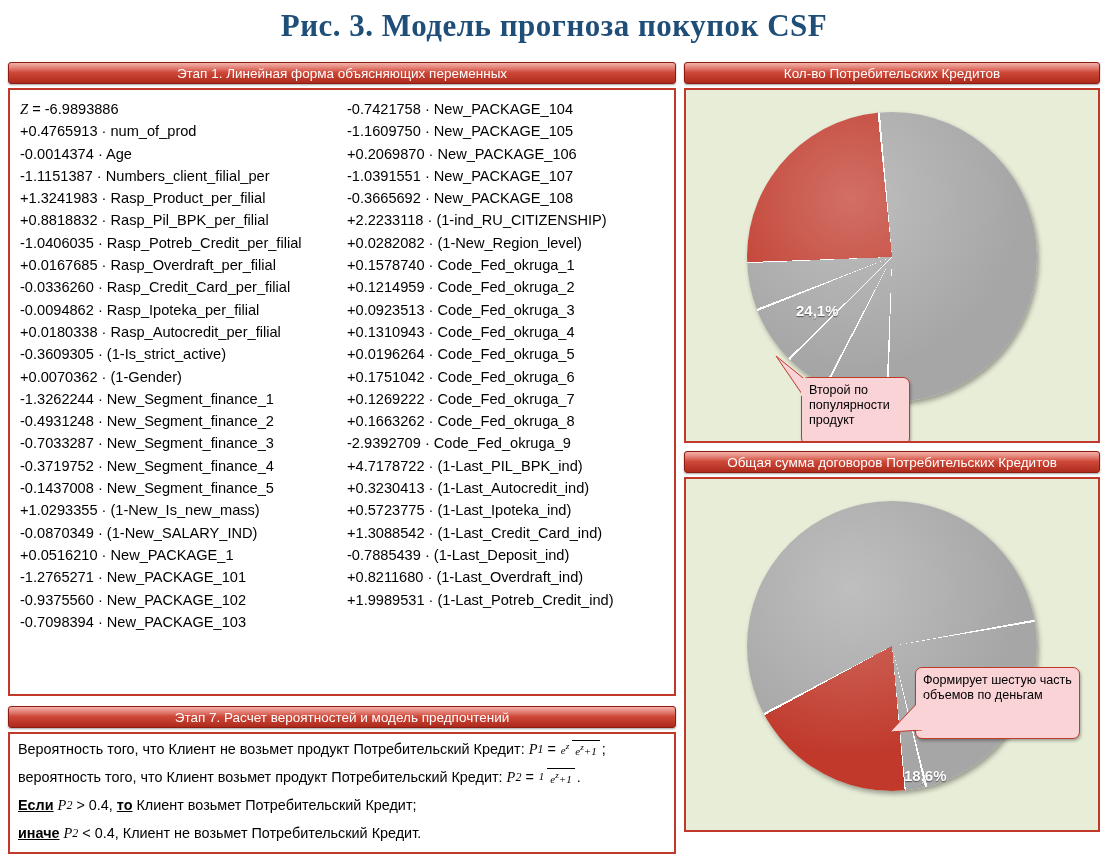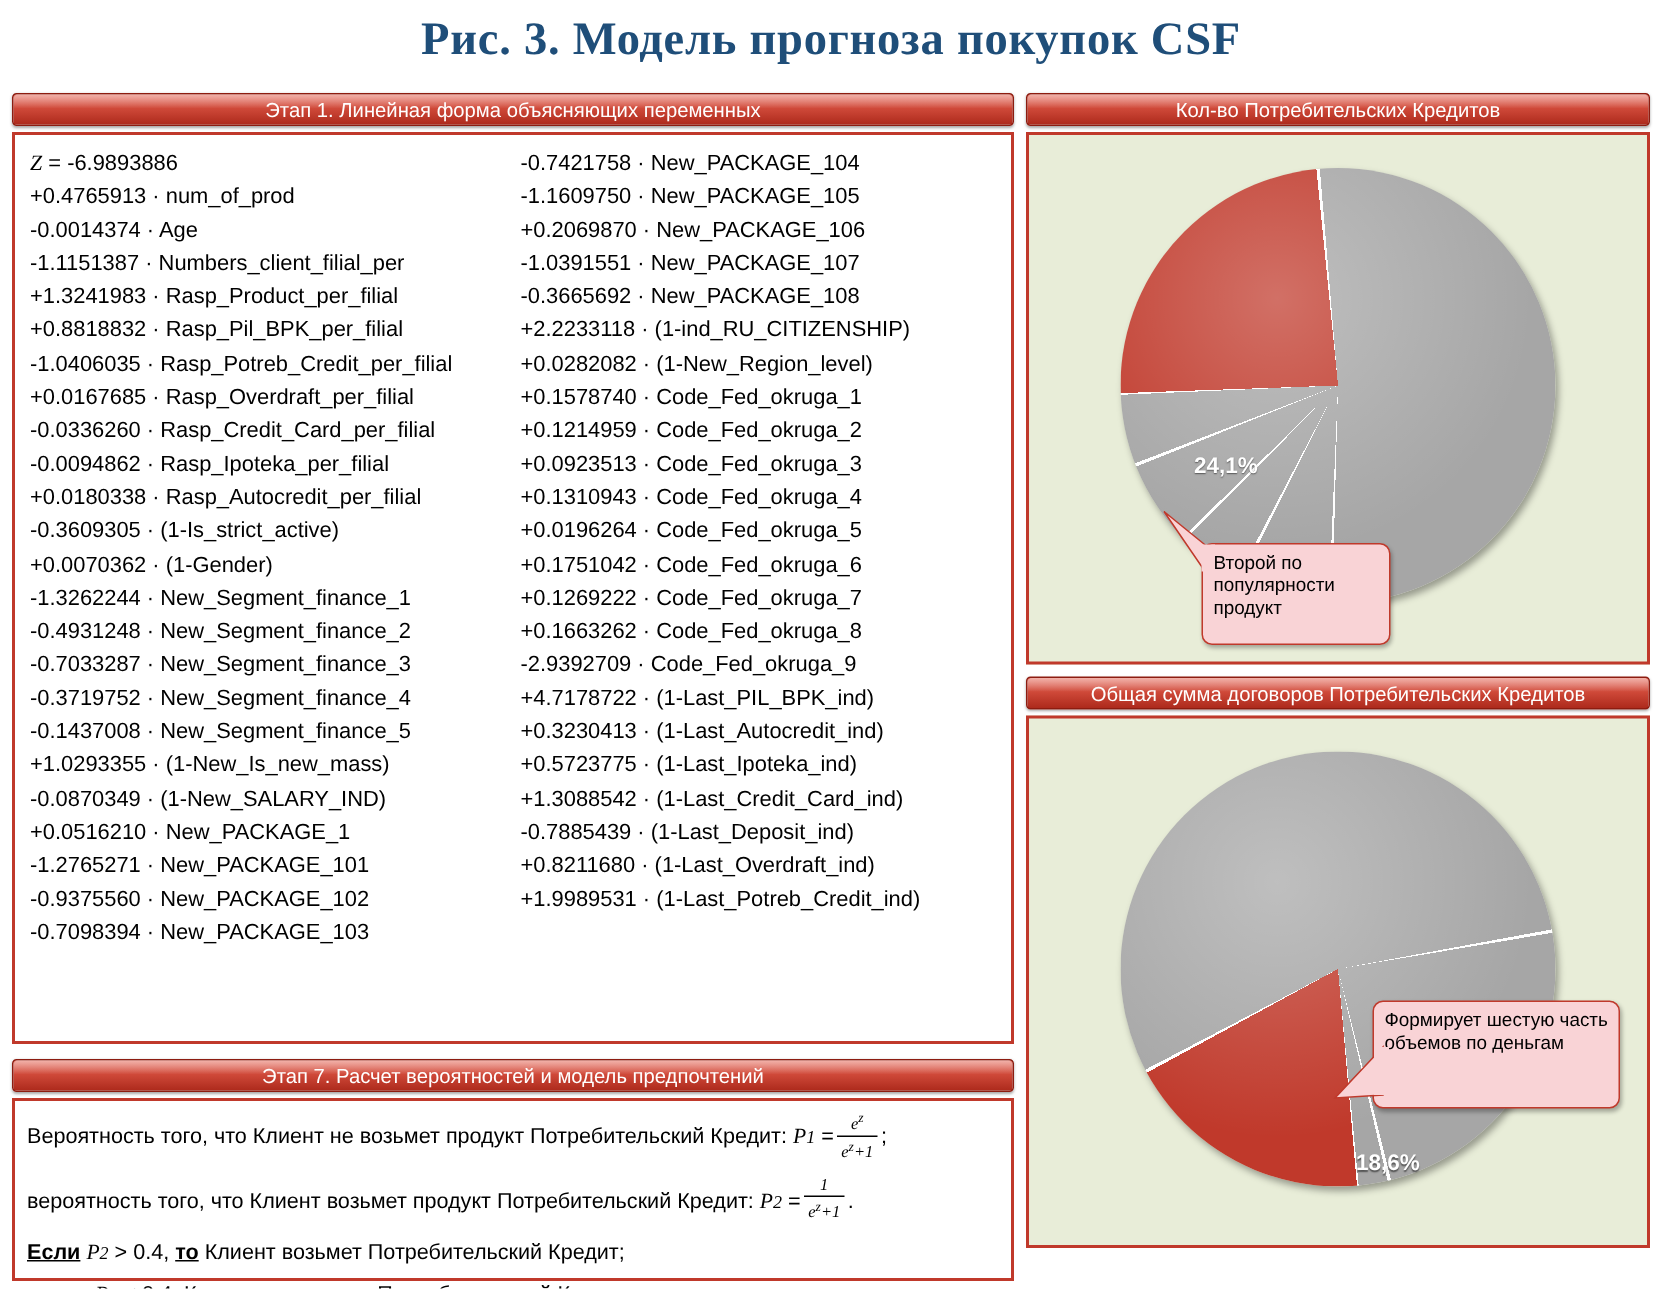--- a/index.html
+++ b/index.html
@@ -89,21 +89,21 @@
     padding: 7px 8px;
     font-size: 14.4px;
     line-height: 17px;
     color: #000;
   }
   #prob-box .line { margin-bottom: 11px; display: flex; align-items: center; flex-wrap: nowrap; }
   #prob-box .line:last-child { margin-bottom: 0; }
   .serif-i { font-family: "Liberation Serif", serif; font-style: italic; }
   .frac {
     display: inline-flex;
-    flex-direction: column;
+    flex-direction: row;
     align-items: center;
     vertical-align: middle;
     font-family: "Liberation Serif", serif;
     font-style: italic;
     font-size: 11px;
     line-height: 11px;
     margin: 0 2px;
     position: relative;
     top: -1px;
   }
@@ -265,21 +265,21 @@
   </div>
 
   <div class="chart-box" id="chart-box-1">
     <div class="pie-wrap" style="top:22px;">
       <div class="pie" id="pie1" style="width: 290px; height: 290px; background: radial-gradient(circle at 36% 30%, rgba(255, 255, 255, 0.28), rgba(255, 255, 255, 0) 62%), conic-gradient(from 268deg, rgb(192, 57, 43) 0deg, rgb(192, 57, 43) 86.76deg, rgb(166, 166, 166) 86.76deg, rgb(166, 166, 166) 273.96deg, rgb(166, 166, 166) 273.96deg, rgb(166, 166, 166) 299.16deg, rgb(166, 166, 166) 299.16deg, rgb(166, 166, 166) 317.16deg, rgb(166, 166, 166) 317.16deg, rgb(166, 166, 166) 340.56deg, rgb(166, 166, 166) 340.56deg, rgb(166, 166, 166) 360deg);">
           <div style="position: absolute; inset: 0px; border-radius: 50%; background: conic-gradient(from 268deg, transparent 86.31deg, rgb(255, 255, 255) 86.31deg, rgb(255, 255, 255) 87.21deg, transparent 87.21deg, transparent 273.51deg, rgb(255, 255, 255) 273.51deg, rgb(255, 255, 255) 274.41deg, transparent 274.41deg, transparent 298.71deg, rgb(255, 255, 255) 298.71deg, rgb(255, 255, 255) 299.61deg, transparent 299.61deg, transparent 316.71deg, rgb(255, 255, 255) 316.71deg, rgb(255, 255, 255) 317.61deg, transparent 317.61deg, transparent 340.11deg, rgb(255, 255, 255) 340.11deg, rgb(255, 255, 255) 341.01deg, transparent 341.01deg, transparent 359.55deg, rgb(255, 255, 255) 359.55deg, rgb(255, 255, 255) 360.45deg, transparent 360.45deg);"></div>
         </div>
     </div>
     <div class="pie-label" id="pie1-label" style="left:110px; top:212px;">24,1%</div>
 
-    <div class="callout" id="callout1" style="left:115px; top:272px; width:126px; height:68px;">
+    <div class="callout" id="callout1" style="left:115px; top:287px; width:109px; height:68px;">
       <span>Второй по популярности продукт</span>
       <svg width="42" height="42" style="position:absolute; left:-34px; top:-22px; overflow:visible;">
         <polygon points="40,26 8,0 34,38" fill="#f9d3d6" stroke="#c0392b" stroke-width="1"></polygon>
         <rect x="33" y="22" width="9" height="18" fill="#f9d3d6"></rect>
       </svg>
     </div>
   </div>
 
   <div class="banner" id="banner-chart2">
     <span>Общая сумма договоров Потребительских Кредитов</span>

